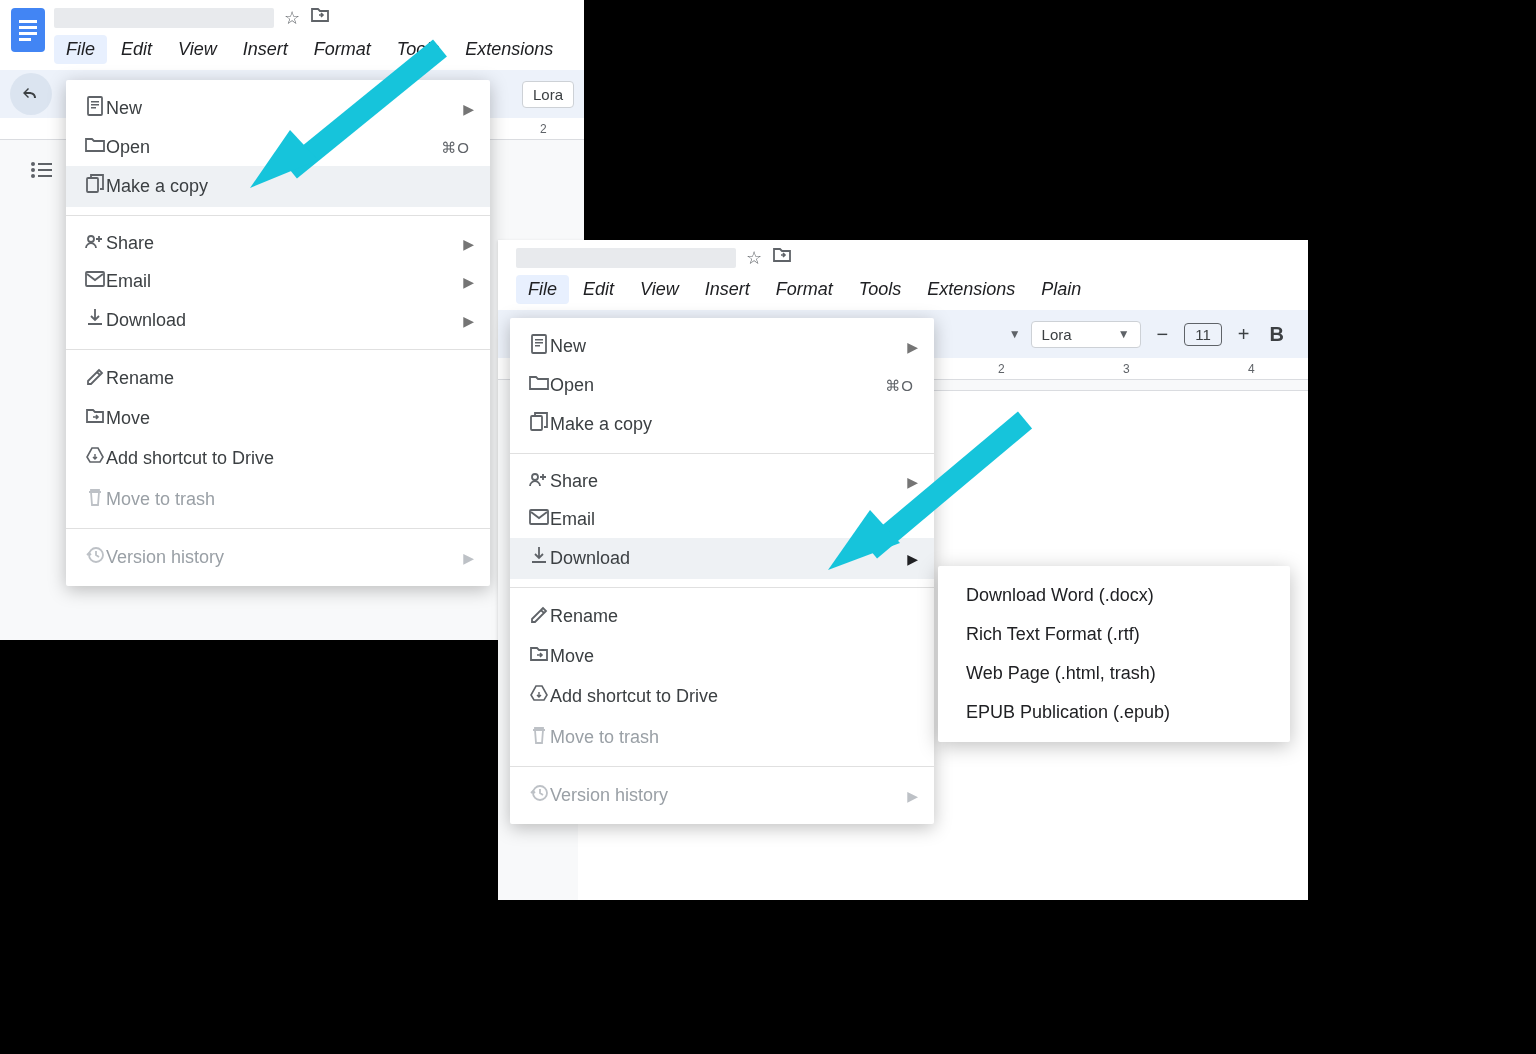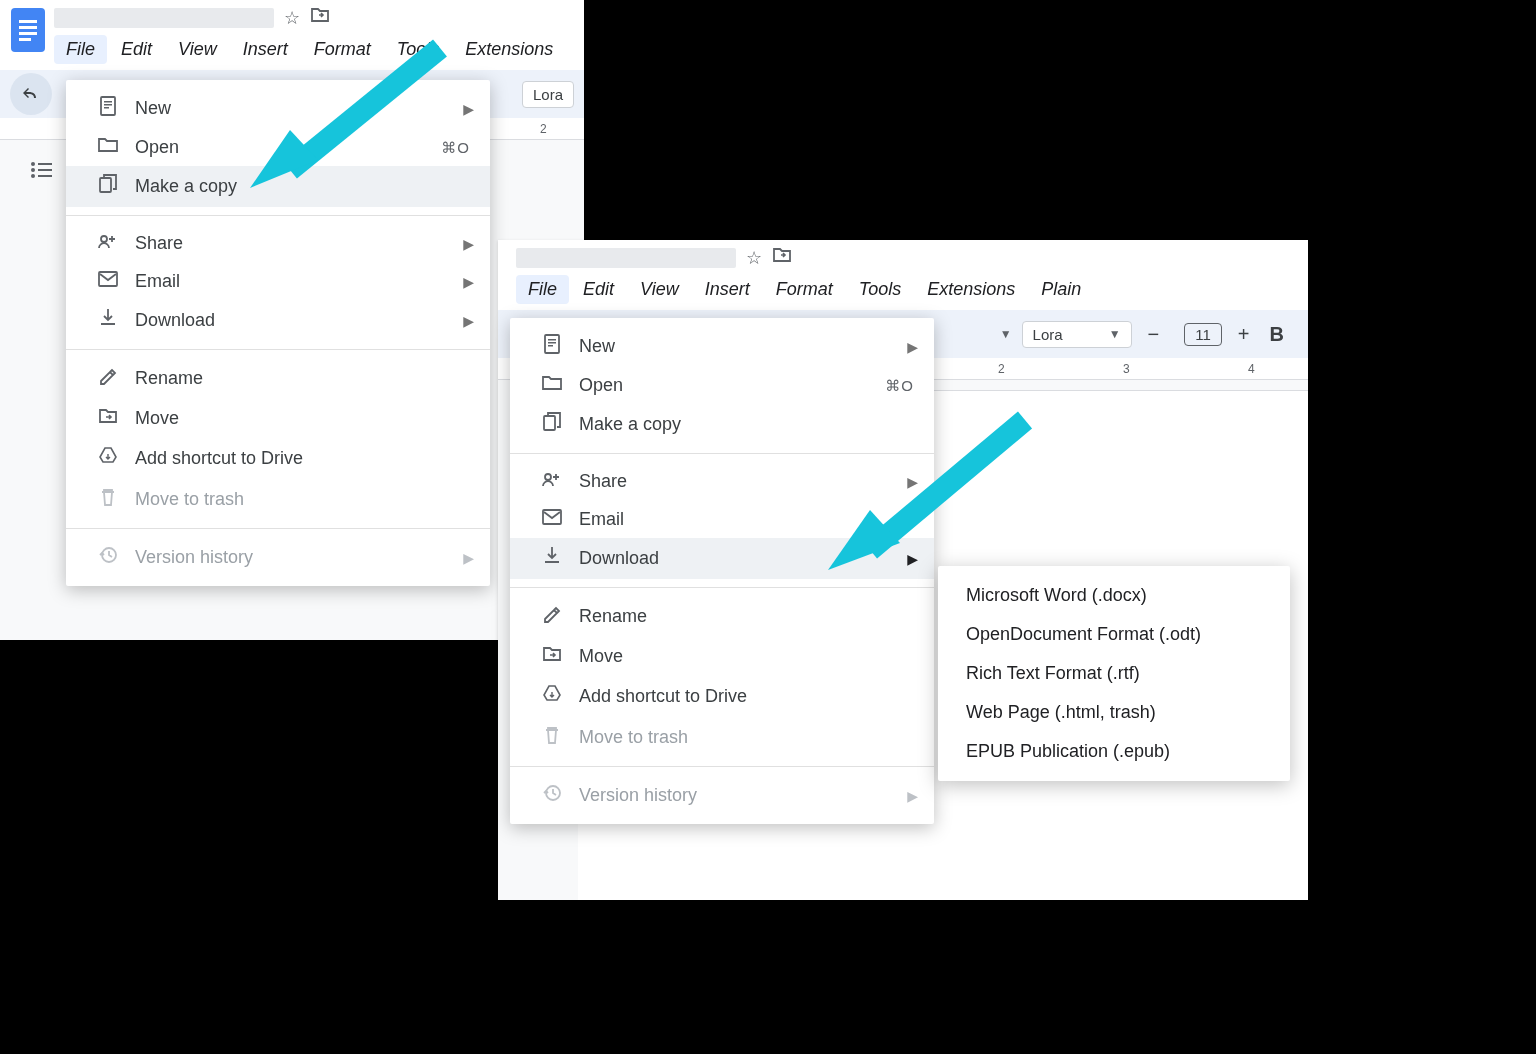--- a/index.html
+++ b/index.html
@@ -9,29 +9,29 @@
   .docs-logo { width:40px; height:48px; display:flex; align-items:center; justify-content:center;}
   .title-row { display:flex; align-items:center; gap:10px;}
   .doc-title-ph { width:220px; height:20px; background:#e8eaed; border-radius:2px;}
   .star, .movefolder { color:#5f6368; font-size:18px;}
   .menubar { display:flex; gap:2px; padding-top:6px;}
   .menubar span { font-size:18px; color:#202124; padding:4px 12px; border-radius:4px; cursor:default;font-style:italic;}
   .menubar span.active { background:#e8f0fe;}
   .toolbar { height:48px; background:#edf2fa; margin-top:6px; display:flex; align-items:center; padding:0 10px; gap:10px; font-size:15px; color:#3c4043;}
   .undo-btn{ width:42px; height:42px; border-radius:22px; background:#dbe4f0; display:flex;align-items:center;justify-content:center;}
   .font-sel{ background:#fff; border:1px solid #cdd1d6; border-radius:4px; padding:4px 10px; display:flex; align-items:center; gap:8px;text-align:center;}
-  .fsize{border:1px solid #5f6368;border-radius:4px;padding:2px 10px;font-size:15px;margin-left:9px;}
+  .fsize{border:1px solid #5f6368;border-radius:4px;padding:2px 10px;font-size:15px;}
   .pm{font-size:20px;padding:0 6px;color:#3c4043;}
   .bold{font-weight:bold;font-size:20px;padding:0 4px;}
   .ruler{height:22px;background:#fff;border-bottom:1px solid #dadce0;position:relative;font-size:12px;color:#5f6368;}
   .ruler .tick{position:absolute;top:4px;}
   .doc-area{background:#f8f9fa;height:500px;position:relative;}
   .outline-btn{position:absolute;top:20px;left:30px;color:#5f6368;font-size:22px;}
   .menu{ position:absolute; background:#fff; box-shadow:0 4px 18px rgba(0,0,0,.25); border-radius:2px; padding:8px 0; font-size:18px; color:#3c4043;}
-  .menu .item{ display:flex; align-items:center; padding:8px 31px; gap:16px; position:relative; cursor:default;}
+  .menu .item{ display:flex; align-items:center; padding:8px 18px; position:relative; cursor:default;}
   .menu .item:hover, .menu .item.hi{ background:#eef1f4;}
   .menu .item.disabled{ color:#9aa0a6;}
   .menu .sep{ height:1px; background:#e0e0e0; margin:8px 0;}
   .menu .micon{ width:22px; text-align:center; color:#5f6368; font-size:18px;}
   .menu .chev{ position:absolute; right:16px; color:#757575; font-size:14px;}
   .menu .sc{ position:absolute; right:20px; color:#5f6368; font-size:15px; letter-spacing:1px;}
   .submenu{ position:absolute; background:#fff; box-shadow:0 4px 20px rgba(0,0,0,.25); border-radius:2px; padding:10px 0; font-size:18px; color:#202124;}
   .submenu .sitem{ padding:9px 28px; cursor:default;}
   .arrow{ position:absolute; pointer-events:none;}
   svg.logo-svg{display:block;}
@@ -333,22 +333,21 @@
     <span class="micon"><svg width="20" height="20">
           <circle cx="11" cy="10" r="7" fill="none" stroke="#bdc1c6" stroke-width="1.8"></circle>
           <path d="M11 6v4l3 2M2 10l2-2 2 2" fill="none" stroke="#bdc1c6" stroke-width="1.8"></path>
         </svg></span>
     <span>Version history</span>
     <span class="chev" style="color:#bdc1c6">▶</span>
   </div>
 </div>
 
 <div class="submenu" style="left:938px; top:566px; width:352px;">
-  <div class="sitem">Microsoft Word (.docx)</div>
-  <div class="sitem">OpenDocument Format (.odt)</div>
+  <div class="sitem">Download Word (.docx)</div>
   <div class="sitem">Rich Text Format (.rtf)</div>
   <div class="sitem">Web Page (.html, trash)</div>
   <div class="sitem">EPUB Publication (.epub)</div>
 </div>
 
 <svg class="arrow" style="left:800px;top:405px;" width="260" height="200">
   <line x1="225" y1="15" x2="70" y2="145" stroke="#16c4db" stroke-width="22"></line>
   <polygon points="28,165 100,138 70,105" fill="#16c4db"></polygon>
 </svg>
 

